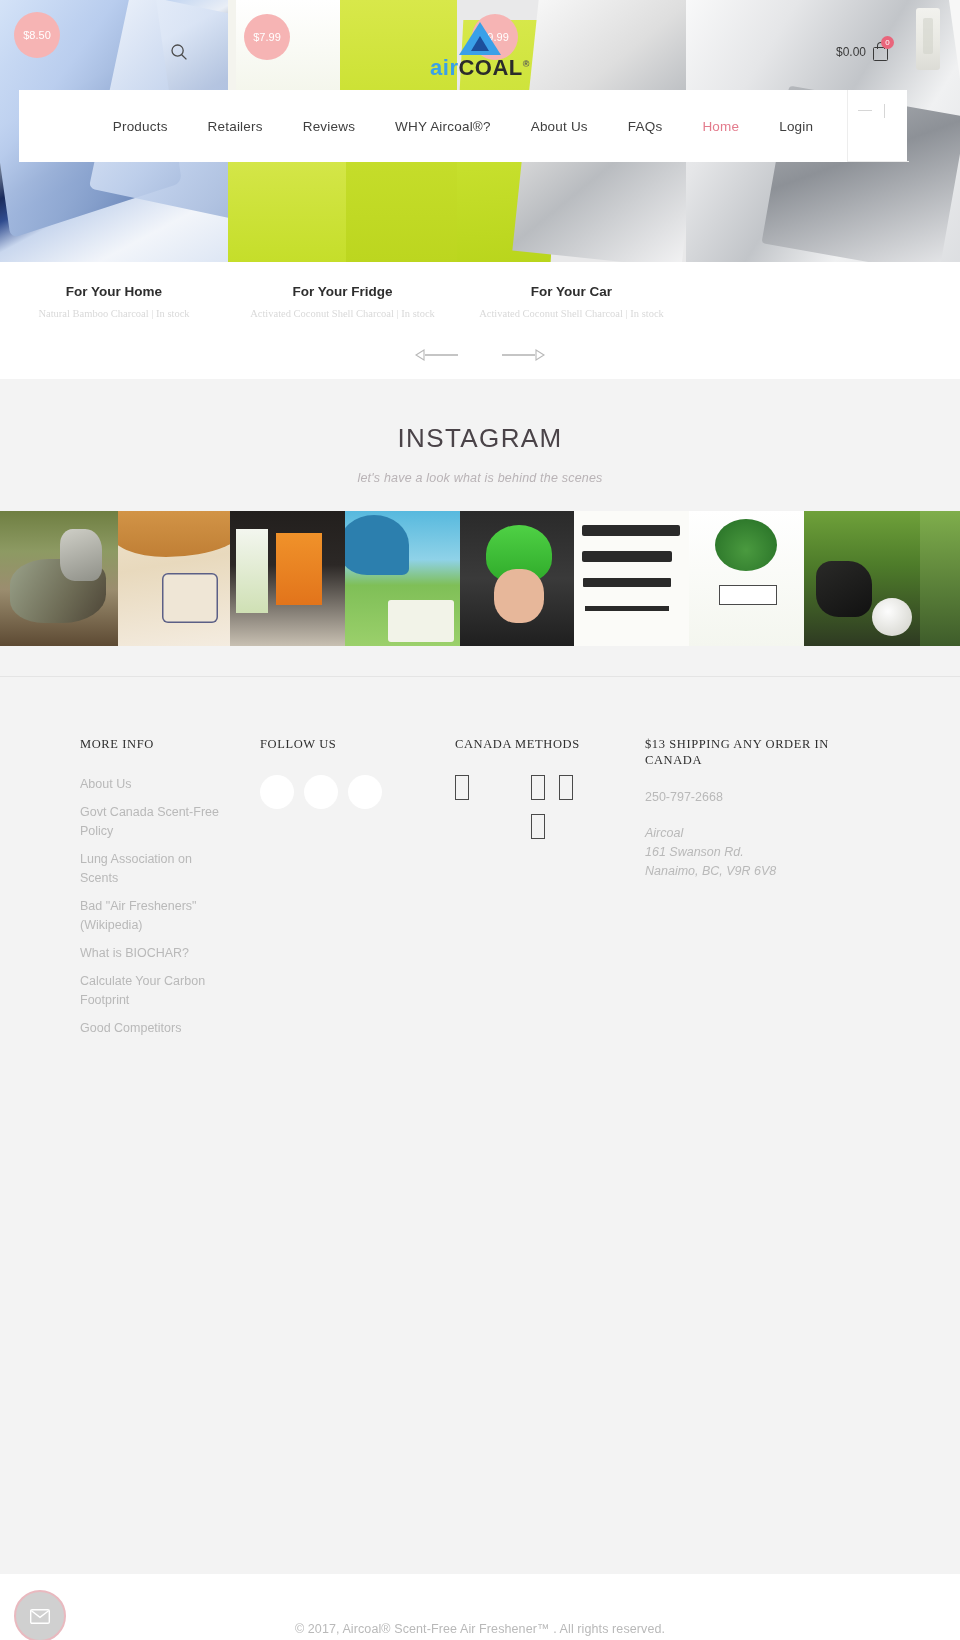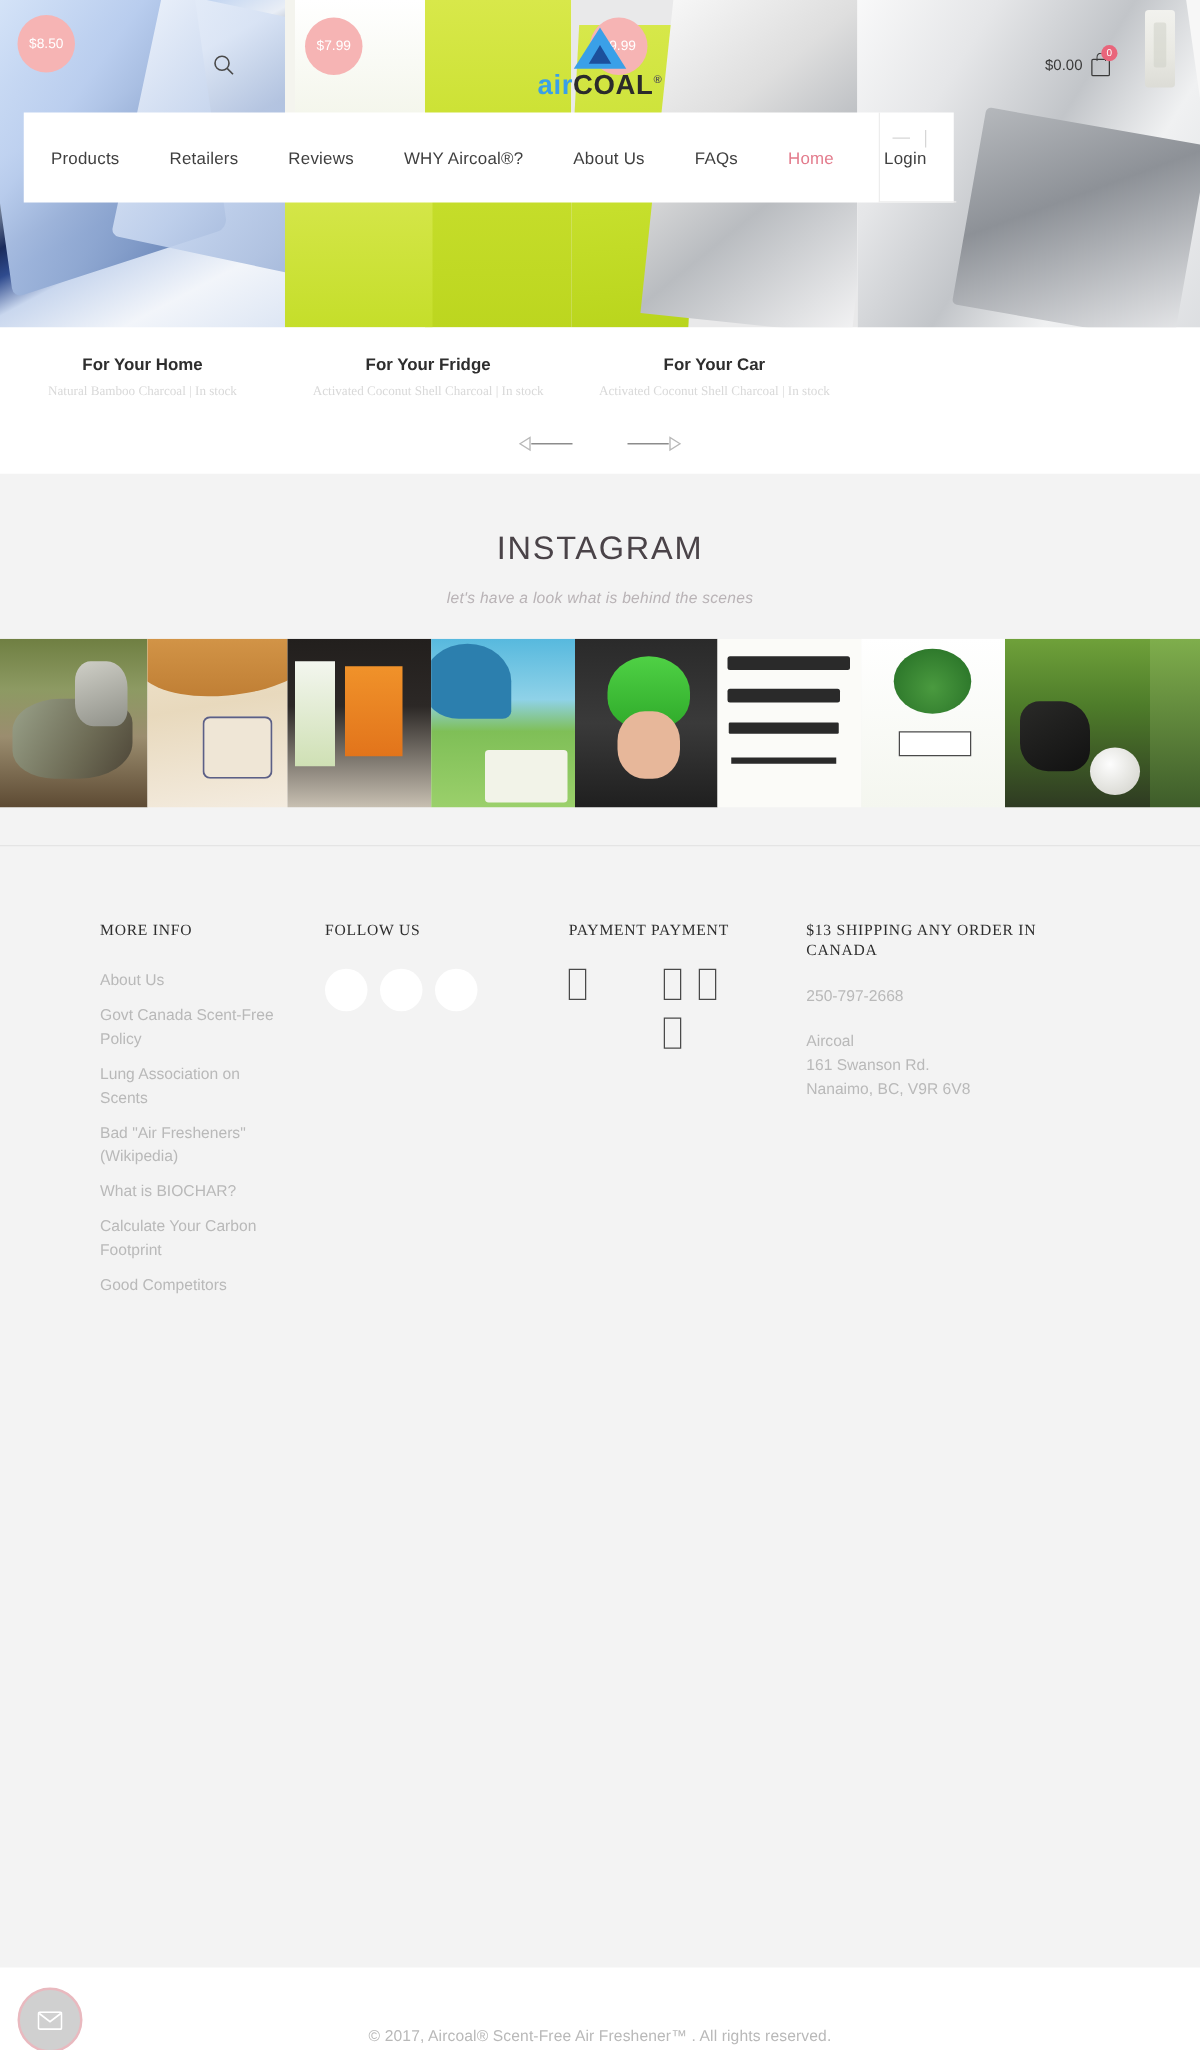--- a/index.html
+++ b/index.html
@@ -129,21 +129,21 @@
     background: linear-gradient(180deg,#f2f2ee 0%, #e8e8e2 60%, #dcdcd6 100%);
     border-radius:3px;
   }
   .bottle::after{
     content:""; position:absolute; left:7px; top:10px; width:10px; height:36px;
     background:#cfd2c8; opacity:.55; border-radius:2px;
   }
 
   
   .navbar {
-    position:absolute; left:19px; top:90px; width:744px; height:72px;
+    position:absolute; left:19px; top:90px; width:888px; height:72px;
     background:#ffffff; z-index:10; display:flex; align-items:center;
     justify-content:center;
   }
   .nav-list { display:flex; align-items:center; gap:0px; }
   .nav-item {
     font-size:13.5px; color:#3f3f3f; padding:0 20px; cursor:pointer; white-space:nowrap;
     letter-spacing:.2px;
   }
   .nav-item.active { color:#e37b8c; }
   .nav-ghost {
@@ -254,21 +254,21 @@
   }
   .pay-ico {
     width:14px; height:25px; border:1.3px solid #4a4a4a; background:transparent;
     margin:0 0 14px 0;
   }
   .pay-row1 { display:flex; align-items:center; width:130px; }
   .pay-row1 .sp { width:62px; }
   .pay-row1 .sp2 { width:14px; }
   .pay-row2 { display:flex; align-items:center; width:130px; padding-left:76px; }
   .ship-phone { font-size:12.5px; color:#b9b9b9; margin-bottom:20px; }
-  .ship-addr { font-size:12.5px; color:#b9b9b9; line-height:19px; }
+  .ship-addr { font-size:12.5px; color:#b9b9b9; line-height:19px;font-style:italic; }
 
   .applepay-wrap {
     position:absolute; left:0; right:0; top:375px; text-align:center;
   }
   .applepay {
     display:inline-flex; align-items:center; justify-content:center; gap:2px;
     width:42px; height:26px; background:#fff; border:1px solid #c9c9c9;
     border-radius:3px;
   }
   .applepay .glyph { font-size:13px; color:#111; line-height:1; }
@@ -426,21 +426,21 @@
     <div class="fcol-follow">
       <div class="f-head">FOLLOW US</div>
       <div class="social-row">
         <span class="social-dot"></span>
         <span class="social-dot"></span>
         <span class="social-dot"></span>
       </div>
     </div>
 
     <div class="fcol-pay">
-      <div class="f-head">PAYMENT PAYMENT</div>
+      <div class="f-head">CANADA METHODS</div>
       <div class="pay-row1">
         <span class="pay-ico"></span>
         <span class="sp"></span>
         <span class="pay-ico"></span>
         <span class="sp2"></span>
         <span class="pay-ico"></span>
       </div>
       <div class="pay-row2">
         <span class="pay-ico"></span>
       </div>

